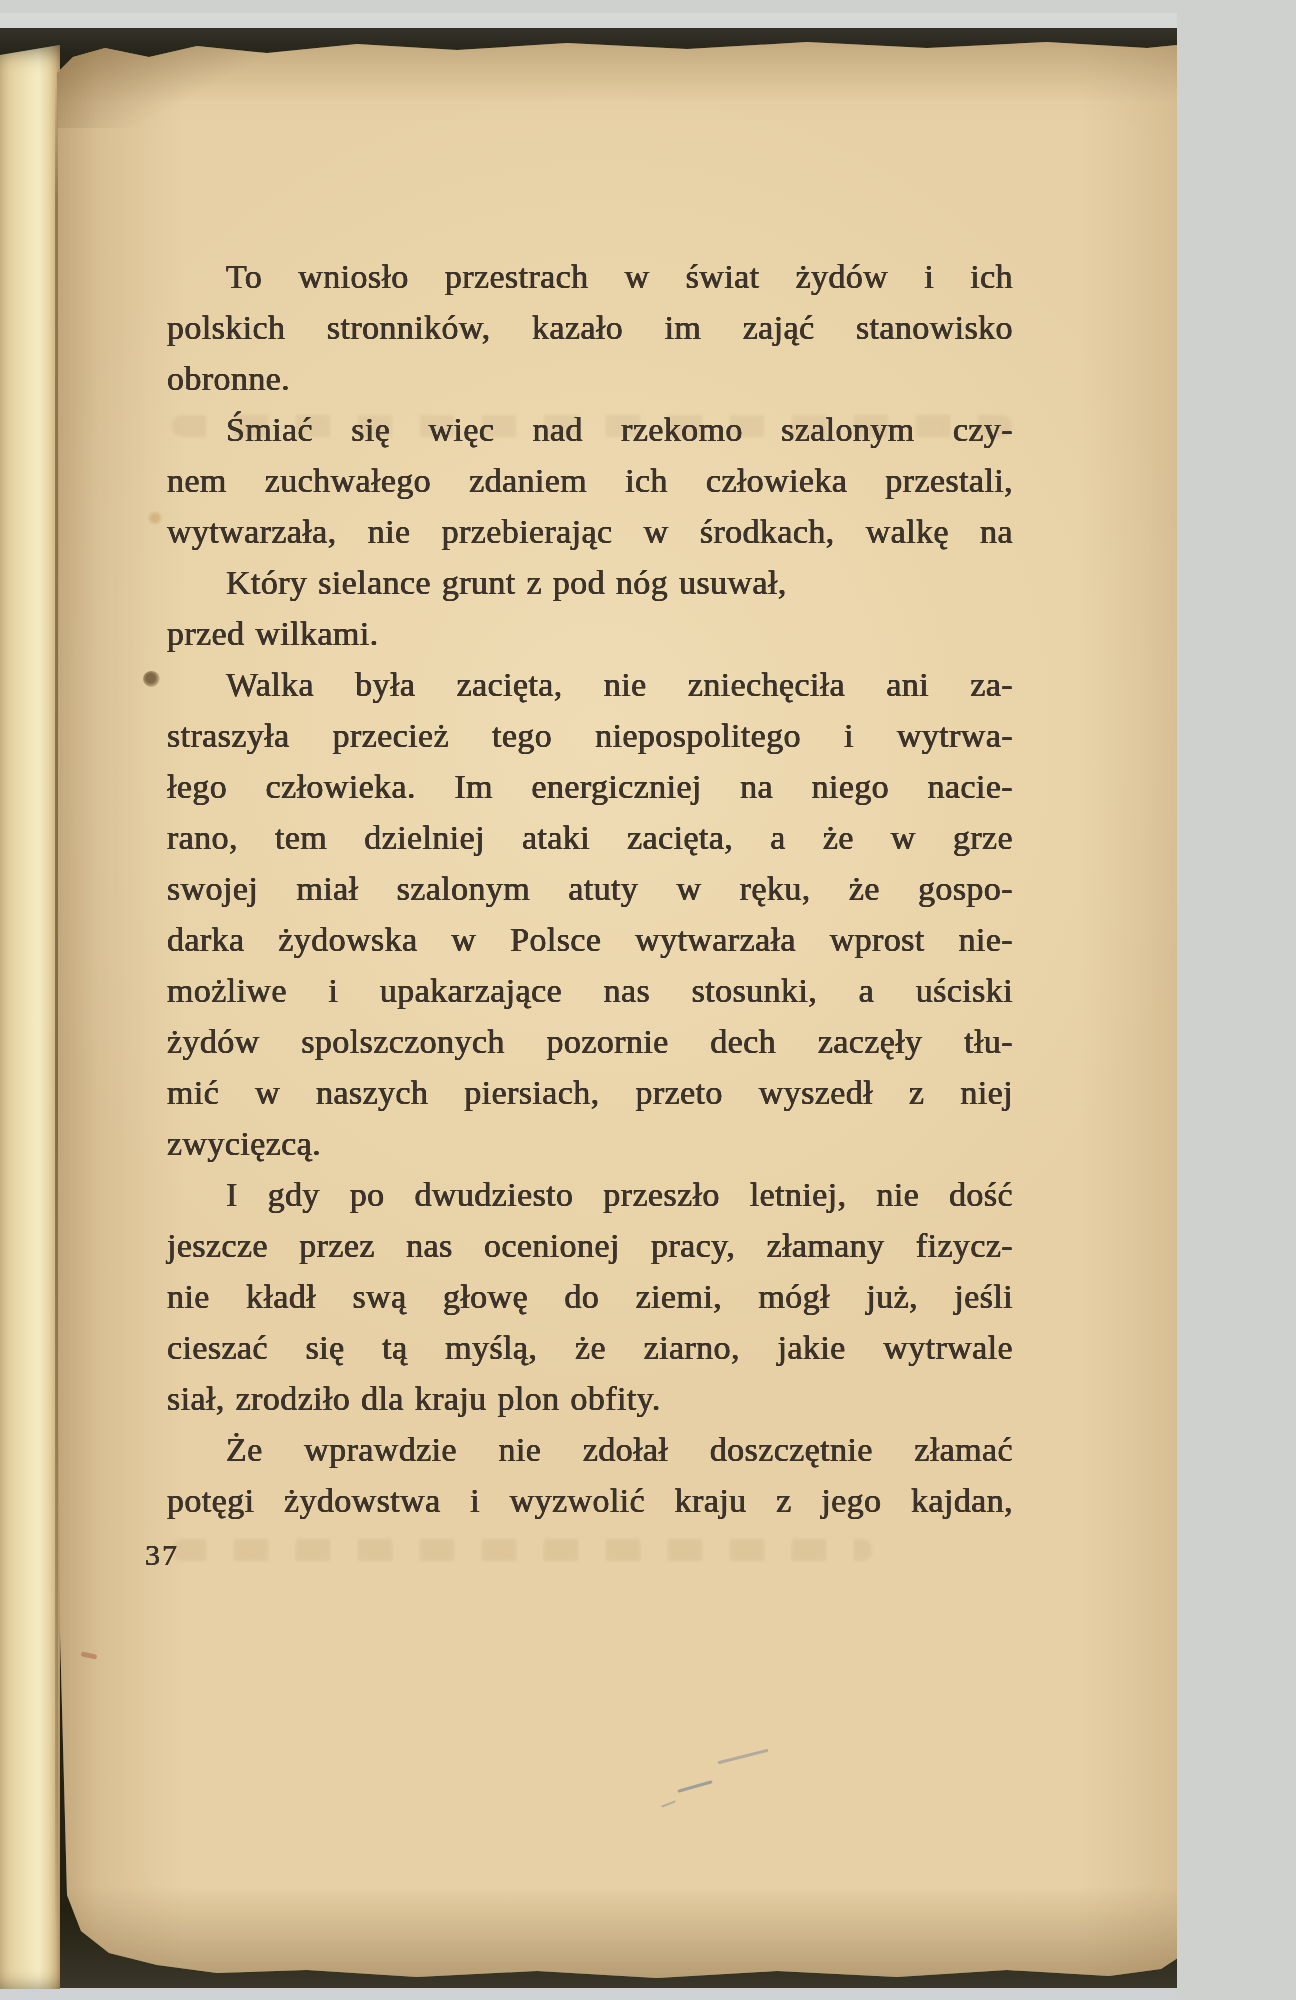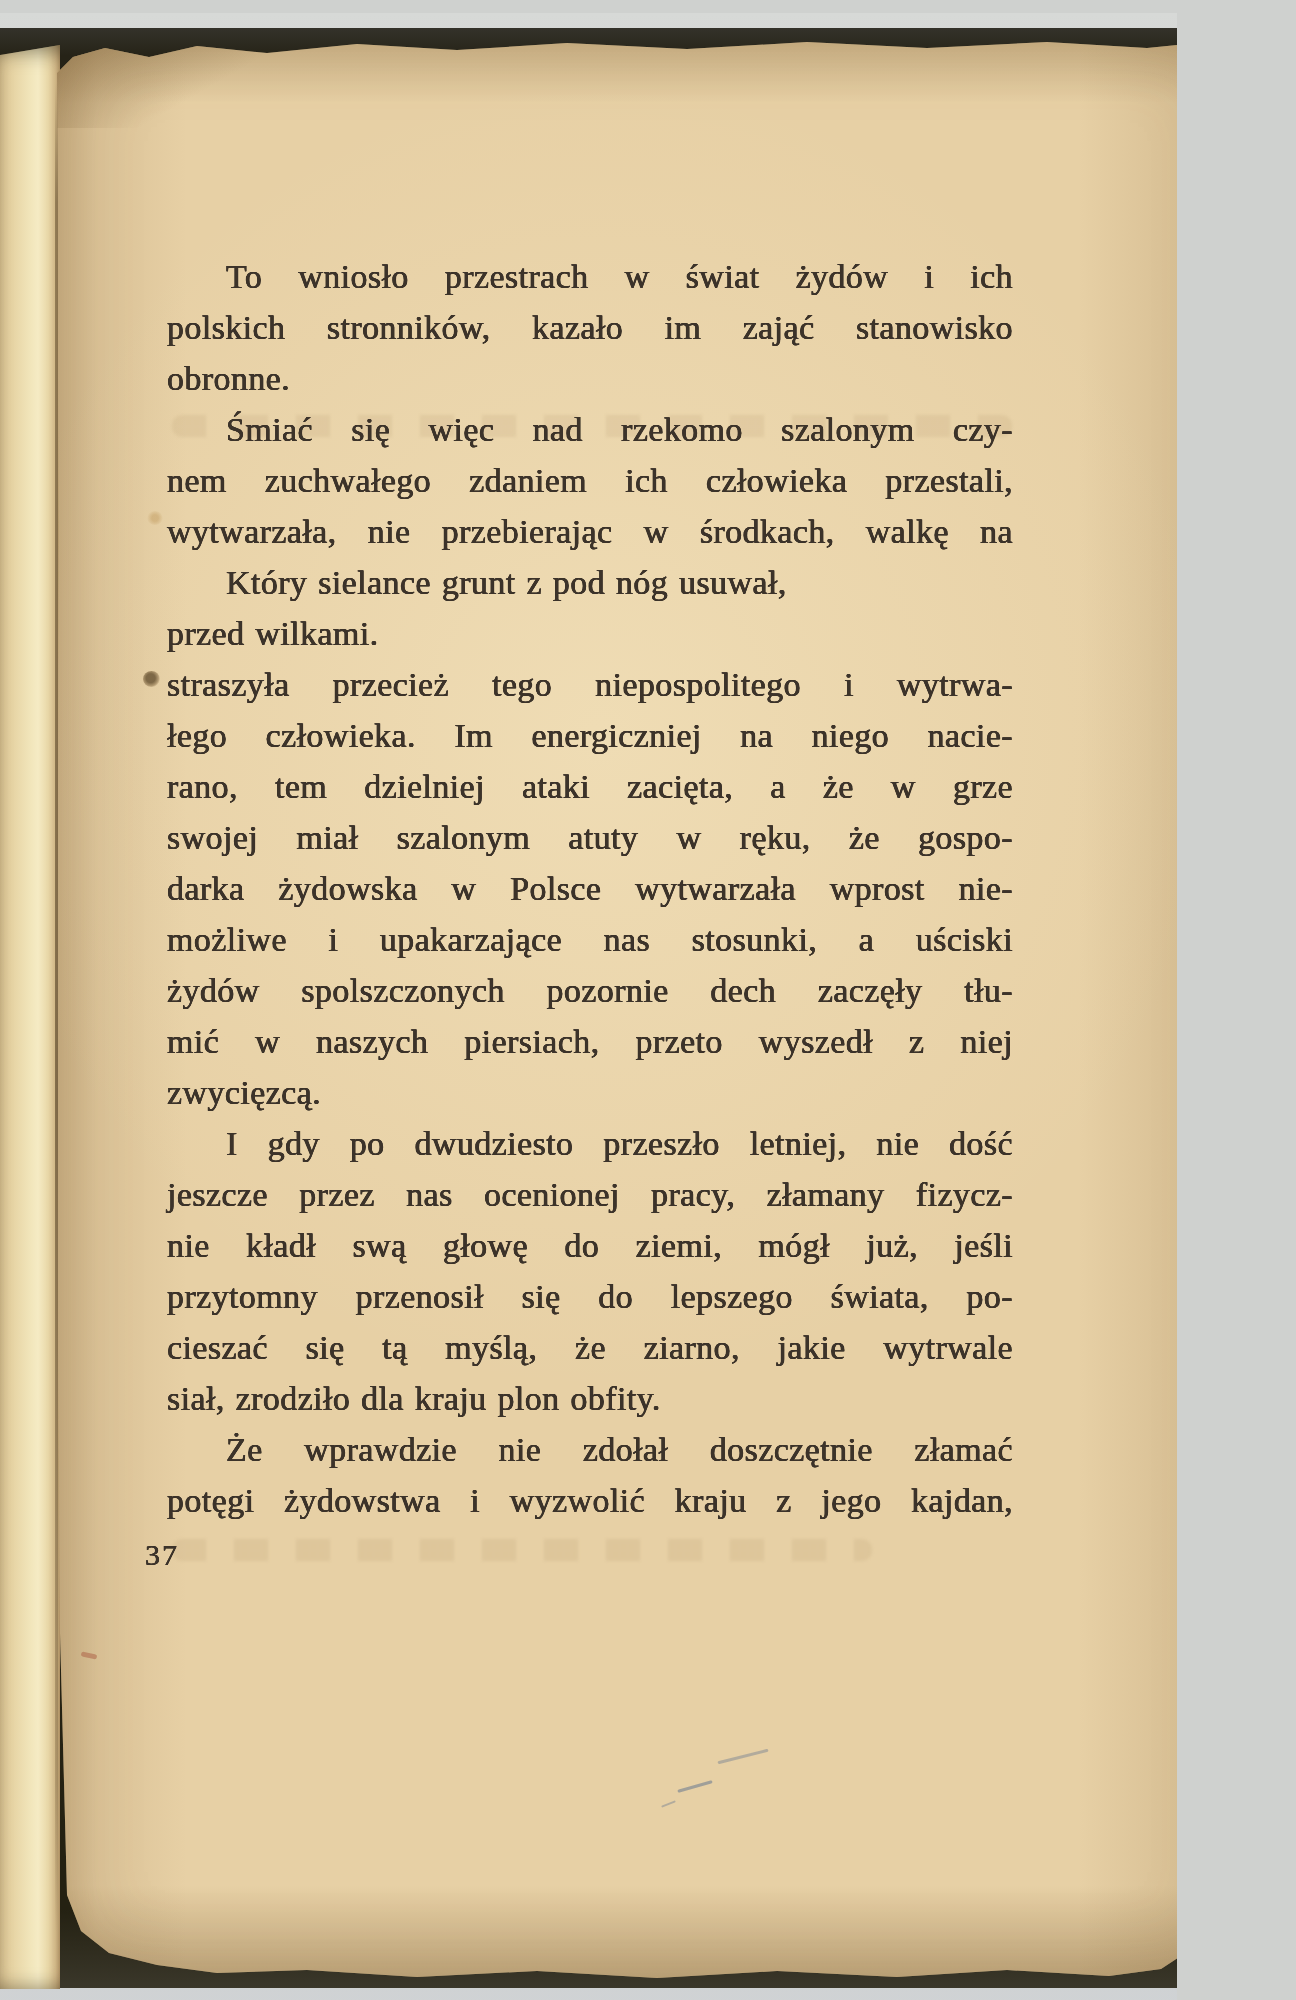--- a/index.html
+++ b/index.html
@@ -140,35 +140,35 @@
           <div class="line">nem zuchwałego zdaniem ich człowieka przestali,</div>
           <div class="line">wytwarzała, nie przebierając w środkach, walkę na</div>
         </div>
         <div class="paragraph">
           <div class="line ind nojust">Który sielance grunt z pod nóg usuwał,</div>
         </div>
         <div class="paragraph">
           <div class="line nojust">przed wilkami.</div>
         </div>
         <div class="paragraph">
+          <div class="line ind">Walka była zacięta, nie zniechęciła ani za-</div>
           <div class="line">straszyła przecież tego niepospolitego i wytrwa-</div>
           <div class="line">łego człowieka. Im energiczniej na niego nacie-</div>
           <div class="line">rano, tem dzielniej ataki zacięta, a że w grze</div>
           <div class="line">swojej miał szalonym atuty w ręku, że gospo-</div>
           <div class="line">darka żydowska w Polsce wytwarzała wprost nie-</div>
           <div class="line">możliwe i upakarzające nas stosunki, a uściski</div>
           <div class="line">żydów spolszczonych pozornie dech zaczęły tłu-</div>
           <div class="line">mić w naszych piersiach, przeto wyszedł z niej</div>
           <div class="line nojust">zwycięzcą.</div>
         </div>
         <div class="paragraph">
           <div class="line ind">I gdy po dwudziesto przeszło letniej, nie dość</div>
           <div class="line">jeszcze przez nas ocenionej pracy, złamany fizycz-</div>
           <div class="line">nie kładł swą głowę do ziemi, mógł już, jeśli</div>
-          <div class="line">przytomny przenosił się do lepszego świata, po-</div>
           <div class="line">cieszać się tą myślą, że ziarno, jakie wytrwale</div>
           <div class="line nojust">siał, zrodziło dla kraju plon obfity.</div>
         </div>
         <div class="paragraph">
           <div class="line ind">Że wprawdzie nie zdołał doszczętnie złamać</div>
           <div class="line">potęgi żydowstwa i wyzwolić kraju z jego kajdan,</div>
         </div>
         <div class="page-number">37</div>
     </div>
 

